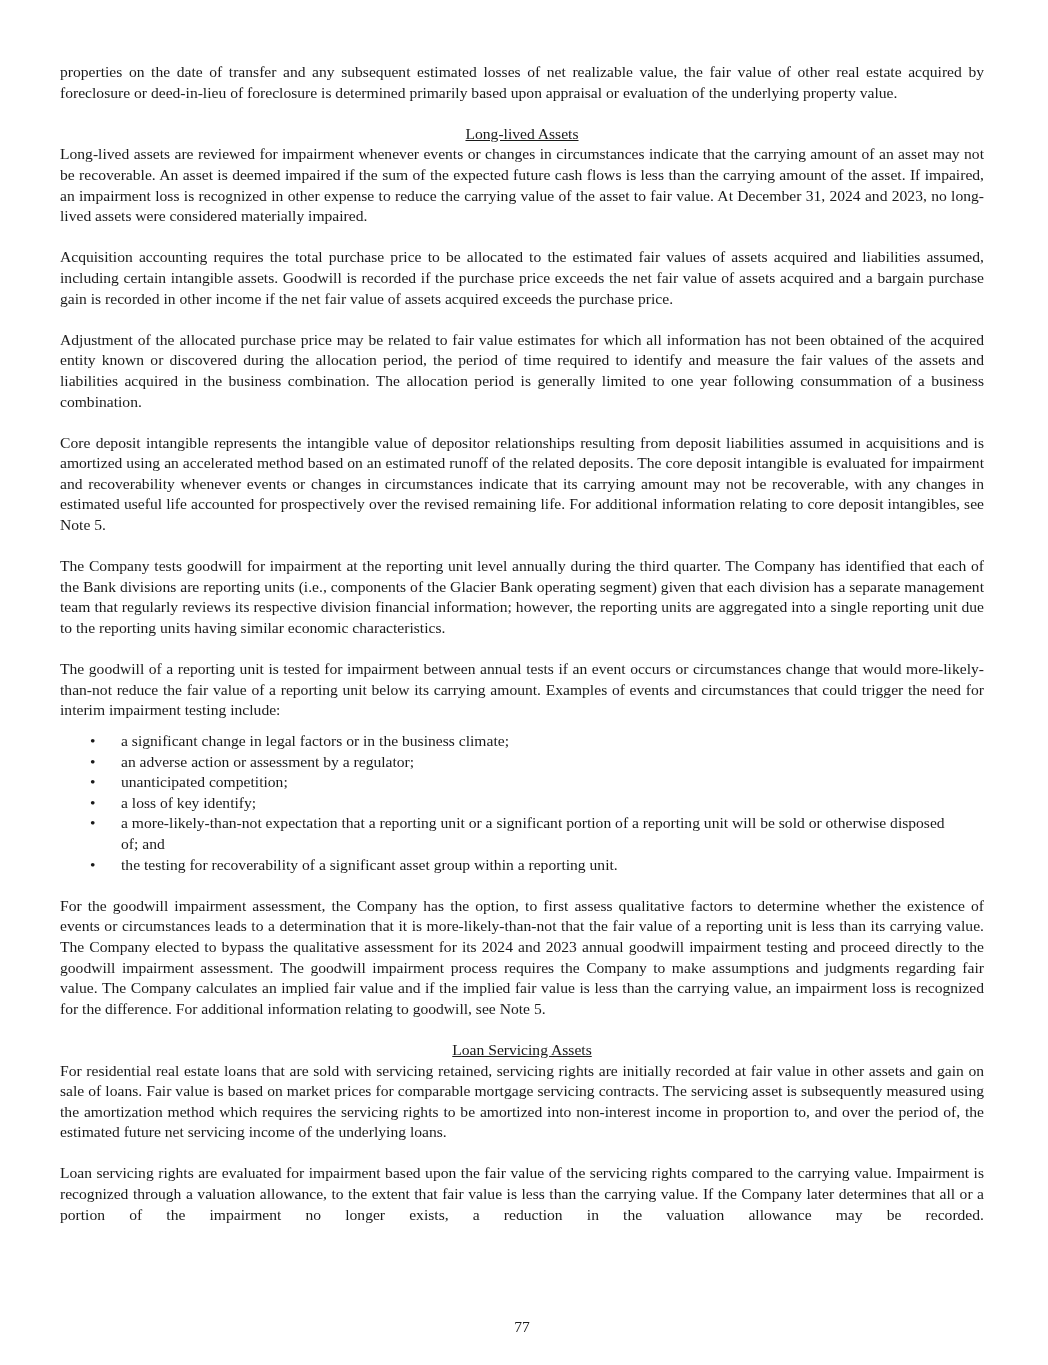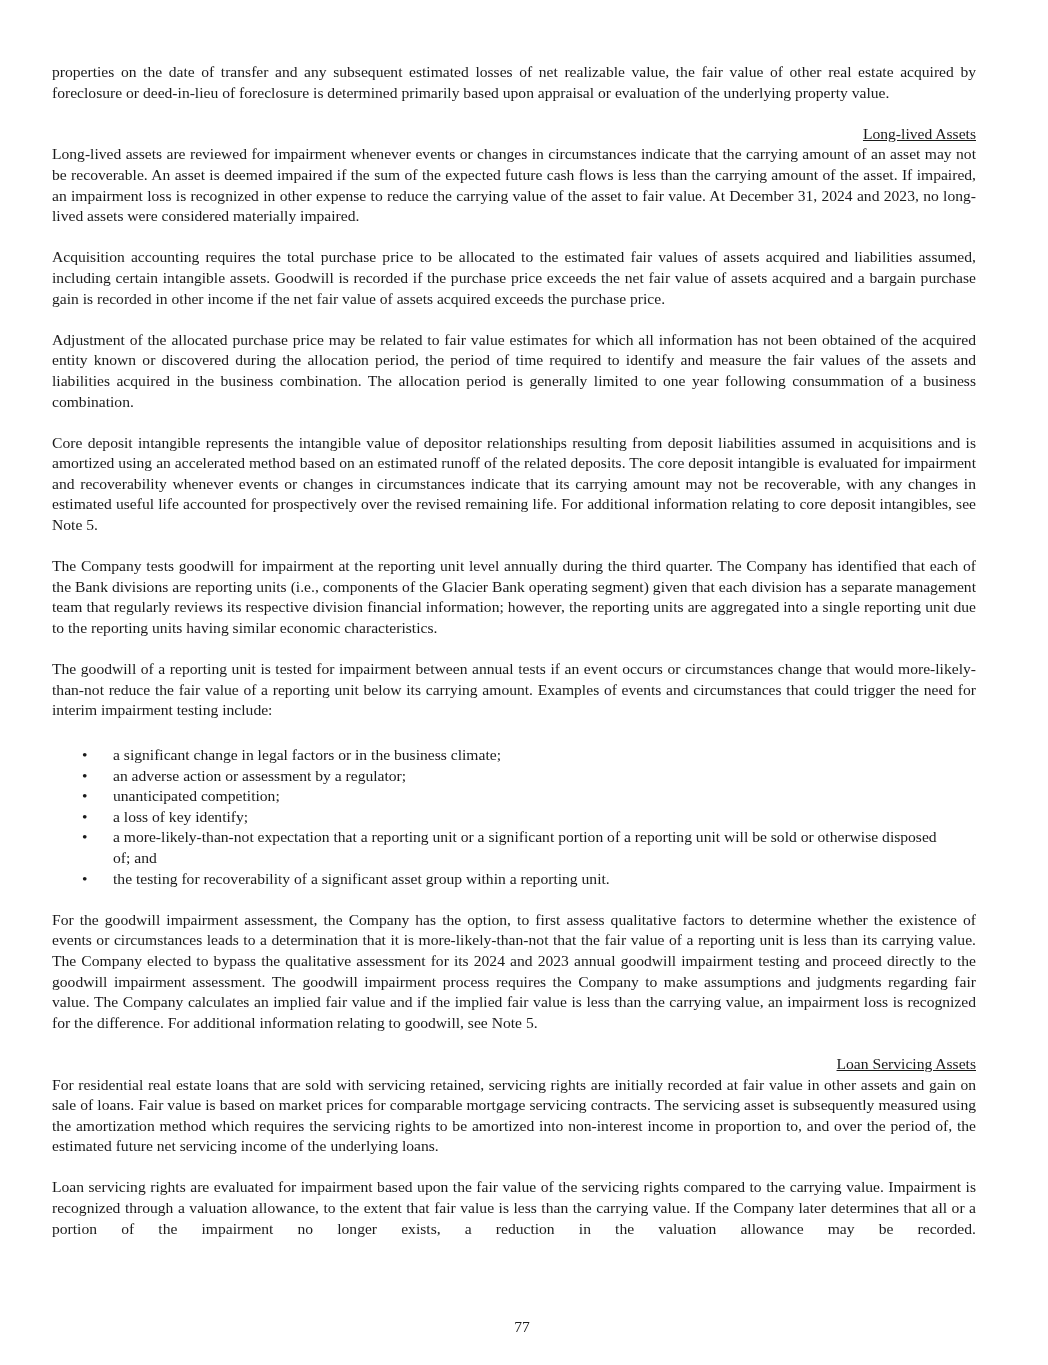--- a/index.html
+++ b/index.html
@@ -10,37 +10,37 @@
     body {
       width: 1048px;
       height: 1365px;
       position: relative;
       overflow: hidden;
       font-family: "Liberation Serif", "DejaVu Serif", serif;
       color: #1a1a1a;
     }
     .page {
       position: absolute;
-      left: 52px;
+      left: 60px;
       top: 62px;
       width: 924px;
       font-size: 15.6px;
       line-height: 20.6px;
     }
     p {
       margin: 0 0 20.6px 0;
       text-align: justify;
     }
     p.last-line-justify {
       text-align-last: justify;
     }
     .heading {
       display: block;
       text-decoration: underline;
-      text-align: right;
+      text-align: center;
     }
     ul.bullets {
       list-style: none;
       margin: 0 0 20.6px 0;
       padding: 0;
     }
     ul.bullets li {
       position: relative;
       padding-left: 61px;
       padding-right: 20px;
@@ -73,21 +73,21 @@
     <span>Long-lived assets are reviewed for impairment whenever events or changes in circumstances indicate that the carrying amount of an asset may not be recoverable.  An asset is deemed impaired if the sum of the expected future cash flows is less than the carrying amount of the asset.  If impaired, an impairment loss is recognized in other expense to reduce the carrying value of the asset to fair value.  At December 31, 2024 and 2023, no long-lived assets were considered materially impaired.</span>
   </p>
 
   <p>
     <span>Acquisition accounting requires the total purchase price to be allocated to the estimated fair values of assets acquired and liabilities assumed, including certain intangible assets.  Goodwill is recorded if the purchase price exceeds the net fair value of assets acquired and a bargain purchase gain is recorded in other income if the net fair value of assets acquired exceeds the purchase price.</span>
   </p>
 
   <p>Adjustment of the allocated purchase price may be related to fair value estimates for which all information has not been obtained of the acquired entity known or discovered during the allocation period, the period of time required to identify and measure the fair values of the assets and liabilities acquired in the business combination.  The allocation period is generally limited to one year following consummation of a business combination.</p>
   <p>Core deposit intangible represents the intangible value of depositor relationships resulting from deposit liabilities assumed in acquisitions and is amortized using an accelerated method based on an estimated runoff of the related deposits.  The core deposit intangible is evaluated for impairment and recoverability whenever events or changes in circumstances indicate that its carrying amount may not be recoverable, with any changes in estimated useful life accounted for prospectively over the revised remaining life.  For additional information relating to core deposit intangibles, see Note 5.</p>
   <p>The Company tests goodwill for impairment at the reporting unit level annually during the third quarter.  The Company has identified that each of the Bank divisions are reporting units (i.e., components of the Glacier Bank operating segment) given that each division has a separate management team that regularly reviews its respective division financial information; however, the reporting units are aggregated into a single reporting unit due to the reporting units having similar economic characteristics.</p>
-  <p style="margin-bottom:24px;">The goodwill of a reporting unit is tested for impairment between annual tests if an event occurs or circumstances change that would more-likely-than-not reduce the fair value of a reporting unit below its carrying amount.  Examples of events and circumstances that could trigger the need for interim impairment testing include:</p>
+  <p style="margin-bottom:10px;">The goodwill of a reporting unit is tested for impairment between annual tests if an event occurs or circumstances change that would more-likely-than-not reduce the fair value of a reporting unit below its carrying amount.  Examples of events and circumstances that could trigger the need for interim impairment testing include:</p>
 
   <ul class="bullets">
     <li>
       <span class="bullet">•</span>
       <span>a significant change in legal factors or in the business climate;</span>
     </li>
     <li>
       <span class="bullet">•</span>
       <span>an adverse action or assessment by a regulator;</span>
     </li>

